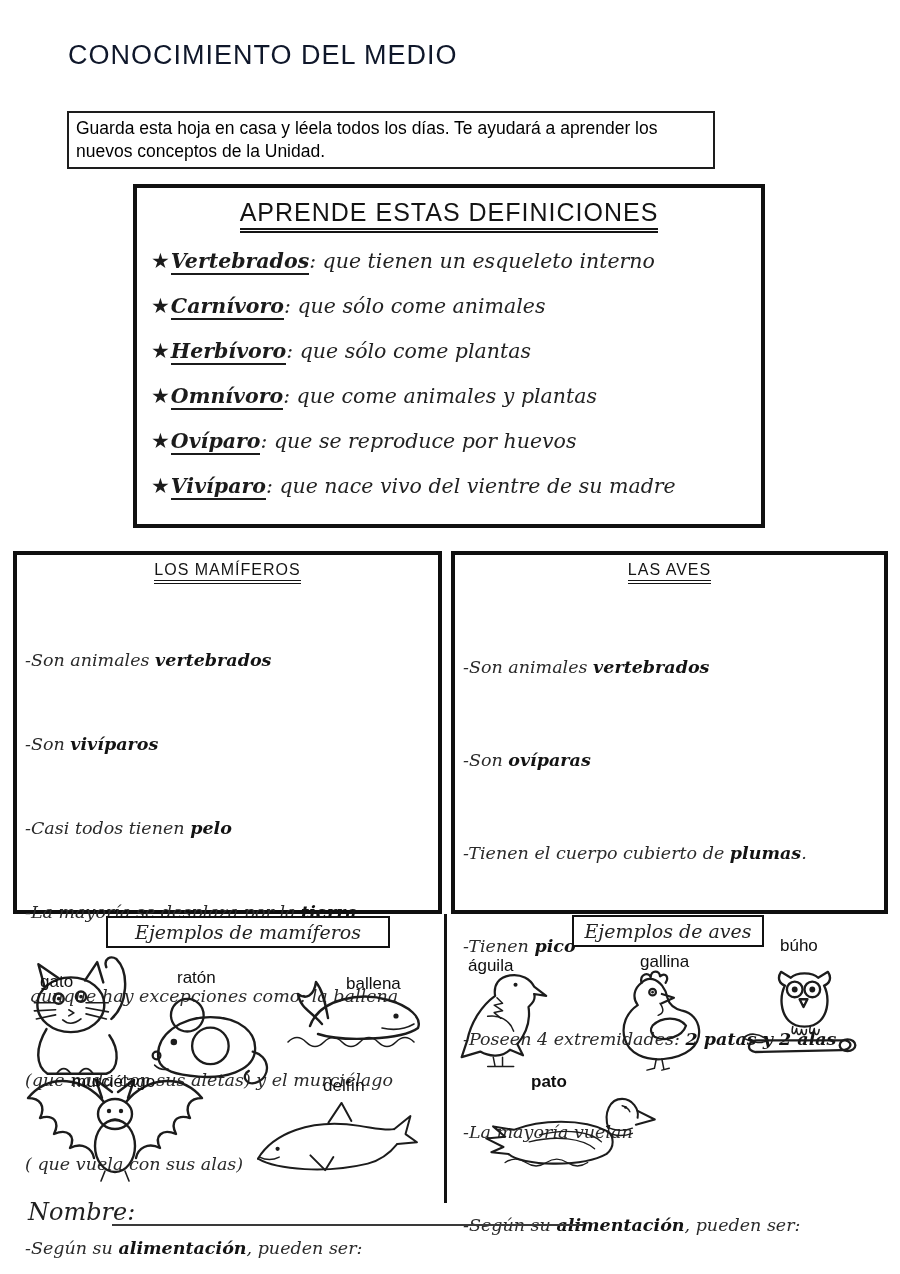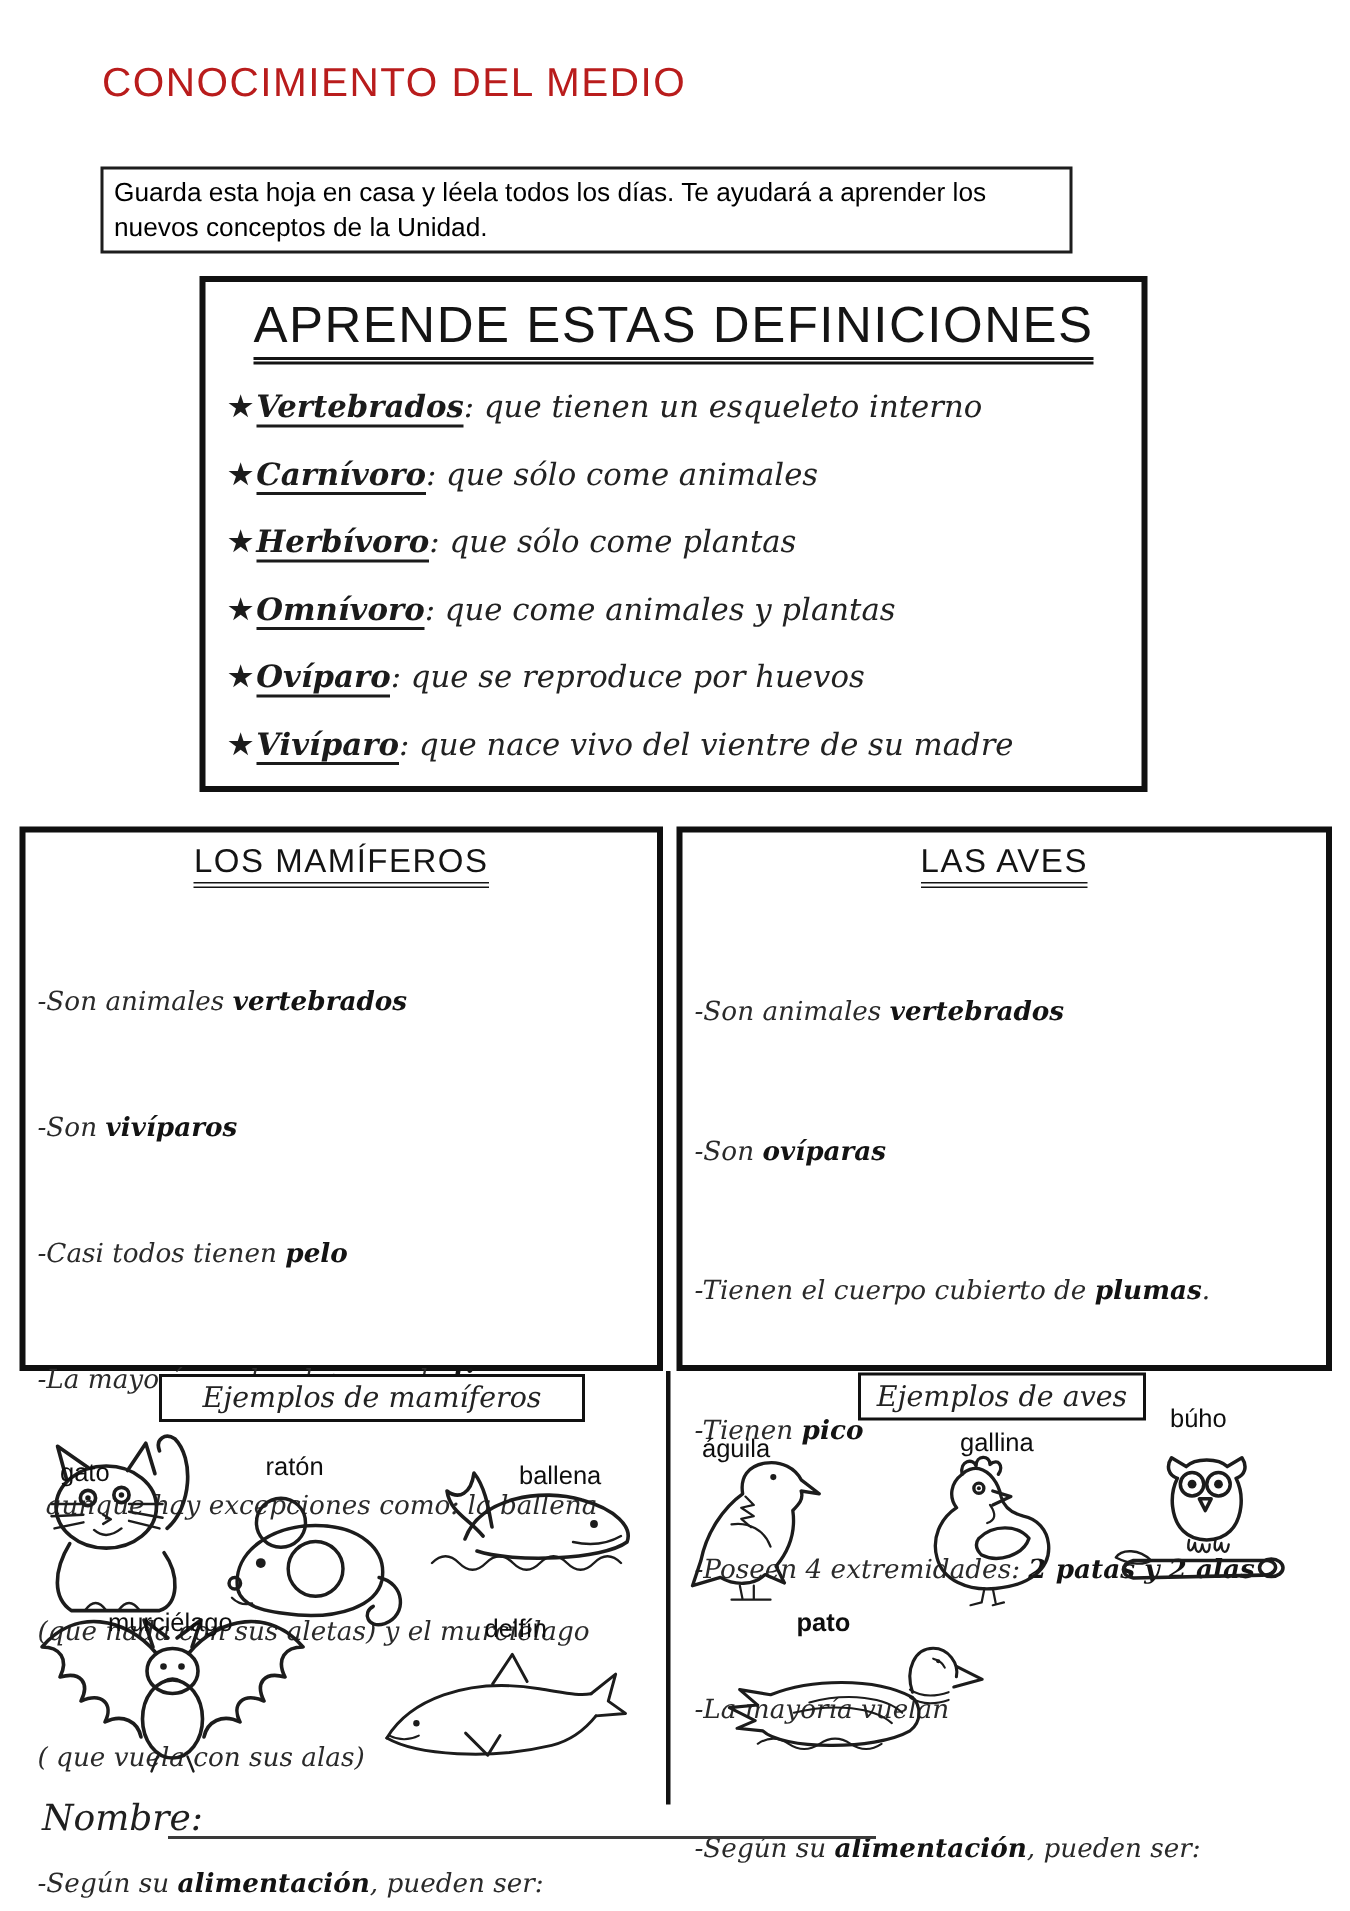--- a/index.html
+++ b/index.html
@@ -1,38 +1,38 @@
 <!DOCTYPE html>
 <html><head>
 <meta charset="utf-8">
 <style>
   html,body{margin:0;padding:0;background:#e9e9e9;}
   .page{position:relative;width:900px;height:1274px;background:#fff;margin:0 auto;
         font-family:"Liberation Sans",sans-serif;color:#161616;overflow:hidden;}
   .abs{position:absolute;}
   
-  .doc-title{left:68px;top:40px;font-size:27px;letter-spacing:1px;color:#b91c1c;}
+  .doc-title{left:68px;top:40px;font-size:27px;letter-spacing:1px;color:#0f172a;}
   
   .notice{left:67px;top:111px;width:648px;height:58px;border:2px solid #1d1d1d;
           box-sizing:border-box;padding:4px 7px;font-size:17.5px;line-height:1.3;color:#000;}
   
   .defs{left:133px;top:184px;width:632px;height:344px;border:4px solid #111;
         box-sizing:border-box;padding:8px 14px 0 14px;}
   .panel-heading{text-align:center;margin:2px 0 6px 0;}
-  .panel-heading span{display:inline-block;font-size:34px;letter-spacing:1px;color:#141414;
+  .panel-heading span{display:inline-block;font-size:25px;letter-spacing:1px;color:#141414;
         border-bottom:5px double #141414;padding-bottom:1px;}
   .def-row{font-family:"DejaVu Serif",serif;font-style:italic;font-size:20.5px;
         line-height:45px;white-space:nowrap;color:#222;}
   .def-row .star{font-style:normal;font-size:21px;margin-right:1px;color:#1b1b1b;}
   .def-term{font-weight:bold;border-bottom:2px solid #1b1b1b;color:#1b1b1b;}
   
   .col-panel{border:4px solid #0f0f0f;box-sizing:border-box;top:551px;height:363px;padding:4px 8px 0 8px;}
   .col-mammals{left:13px;width:429px;}
   .col-birds{left:451px;width:437px;}
-  .col-panel .panel-heading span{font-size:22px;border-bottom:4px double #141414;}
+  .col-panel .panel-heading span{font-size:16px;border-bottom:4px double #141414;}
   .facts{font-family:"DejaVu Serif",serif;font-style:italic;font-size:17.5px;color:#2a2a2a;
          white-space:pre-wrap;}
   .col-mammals .facts{line-height:28px;}
   .col-birds .facts{line-height:31px;}
   .facts b{color:#131313;}
   
   .ex-label-box{border:2px solid #111;box-sizing:border-box;height:32px;
       font-family:"DejaVu Serif",serif;font-style:italic;font-size:19px;color:#222;
       display:flex;align-items:center;justify-content:center;background:#fff;}
   .ex-mammals-box{left:106px;top:916px;width:284px;}

